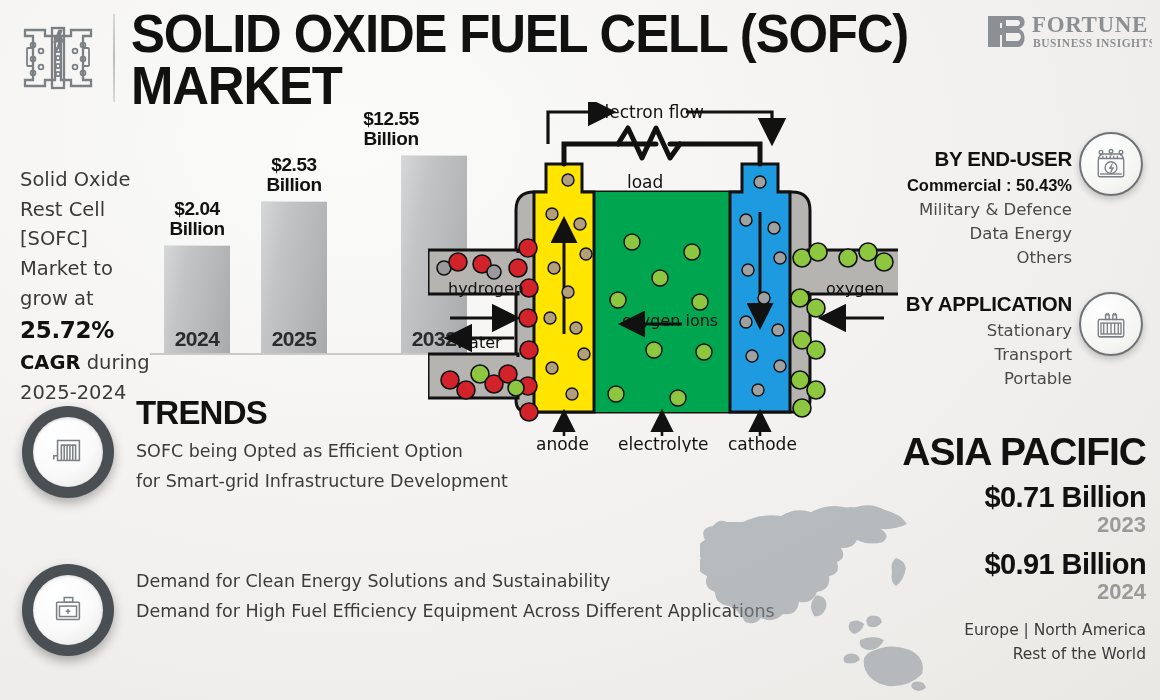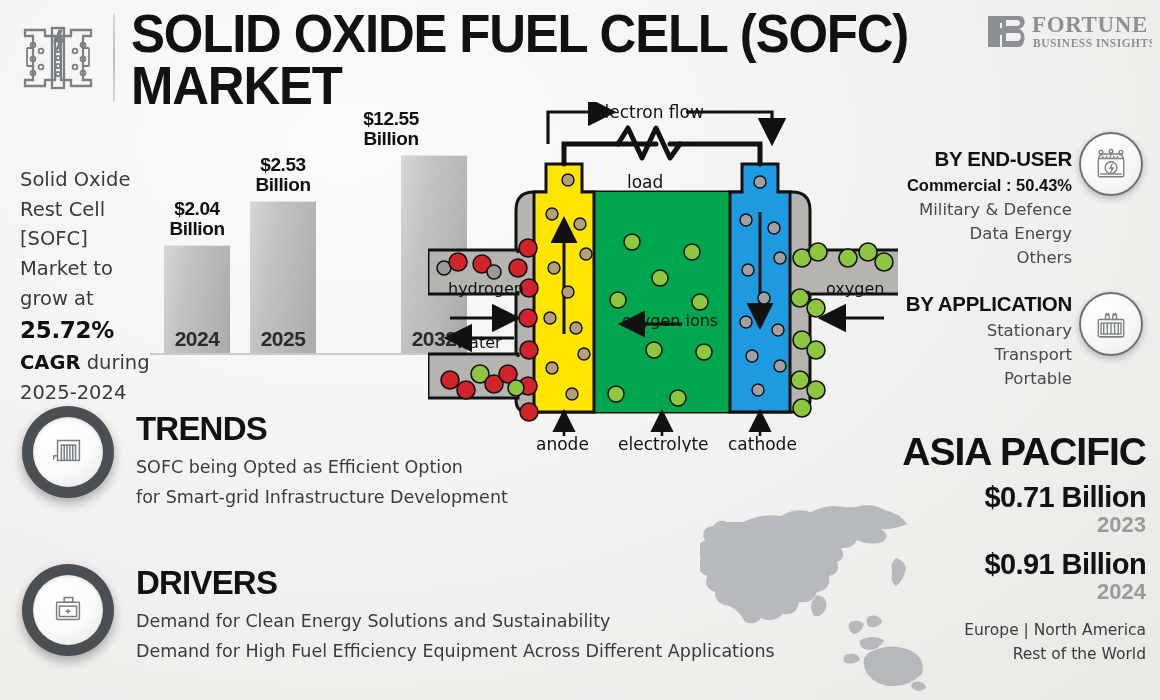--- a/index.html
+++ b/index.html
@@ -194,21 +194,21 @@
     <div id="bar-axis"></div>
 
     <div class="bar-group" style="left:14px;">
       <div class="bar-value">$2.04
 Billion</div>
       <div class="bar-rect" style="height:108px;">
         <div class="bar-year">2024</div>
       </div>
     </div>
 
-    <div class="bar-group" style="left:100px;">
+    <div class="bar-group" style="left:111px;">
       <div class="bar-value">$2.53
 Billion</div>
       <div class="bar-rect" style="height:152px;">
         <div class="bar-year">2025</div>
       </div>
     </div>
 
     <div class="bar-group" style="left:208px;">
       <div class="bar-value">$12.55
 Billion</div>
@@ -401,40 +401,39 @@
       <svg viewBox="0 0 40 40" width="38" height="38">
         <g fill="none" stroke="#7b8085" stroke-width="1.6">
           <rect x="9" y="10" width="23" height="21"></rect>
           <path d="M13 31 V15 h3 v16 M19 31 V15 h3 v16 M25 31 V15 h3 v16"></path>
           <path d="M13 15 h15"></path>
           <path d="M9 26 H5 v4"></path>
         </g>
       </svg>
     </span>
   </div>
-  <div class="abs" style="left:136px; top:412px; width:640px;">
+  <div class="abs" style="left:136px; top:396px; width:640px;">
     <div class="kv-title">TRENDS</div>
     <div class="kv-line">SOFC being Opted as Efficient Option</div>
     <div class="kv-line">for Smart-grid Infrastructure Development</div>
   </div>
 
   <div class="abs kv-circle" style="left:22px; top:564px;">
     <span class="kv-icon">
       <svg viewBox="0 0 40 40" width="38" height="38">
         <g fill="none" stroke="#7b8085" stroke-width="1.6">
           <rect x="8" y="14" width="24" height="18" rx="1"></rect>
           <rect x="11" y="18" width="18" height="11"></rect>
           <rect x="16" y="9" width="9" height="5"></rect>
           <path d="M20 21 v5 M17.5 23.5 h5"></path>
         </g>
       </svg>
     </span>
   </div>
   <div class="abs" style="left:136px; top:566px; width:680px;">
-    <div class="kv-title">DRIVERS</div>
     <div class="kv-line">Demand for Clean Energy Solutions and Sustainability</div>
     <div class="kv-line">Demand for High Fuel Efficiency Equipment Across Different Applications</div>
   </div>
 
   <div class="abs" id="region-map">
     <svg viewBox="0 0 250 225" width="250" height="225">
       <g fill="#8a9096">
         <path d="M43 52 q18,-9 38,-6 q14,-9 30,-4 q20,-10 40,-3 q18,-8 34,1 q16,4 22,14 q-12,6 -26,5 q10,7 2,13
                  q-14,4 -26,-2 q-4,9 -16,8 q6,10 -4,14 q4,12 -8,14 q2,14 -12,16 q-4,12 -18,10
                  q-2,14 -16,12 q-10,10 -22,4 q-6,8 -16,4 q-6,-12 -16,-16 q-14,-2 -14,-14

